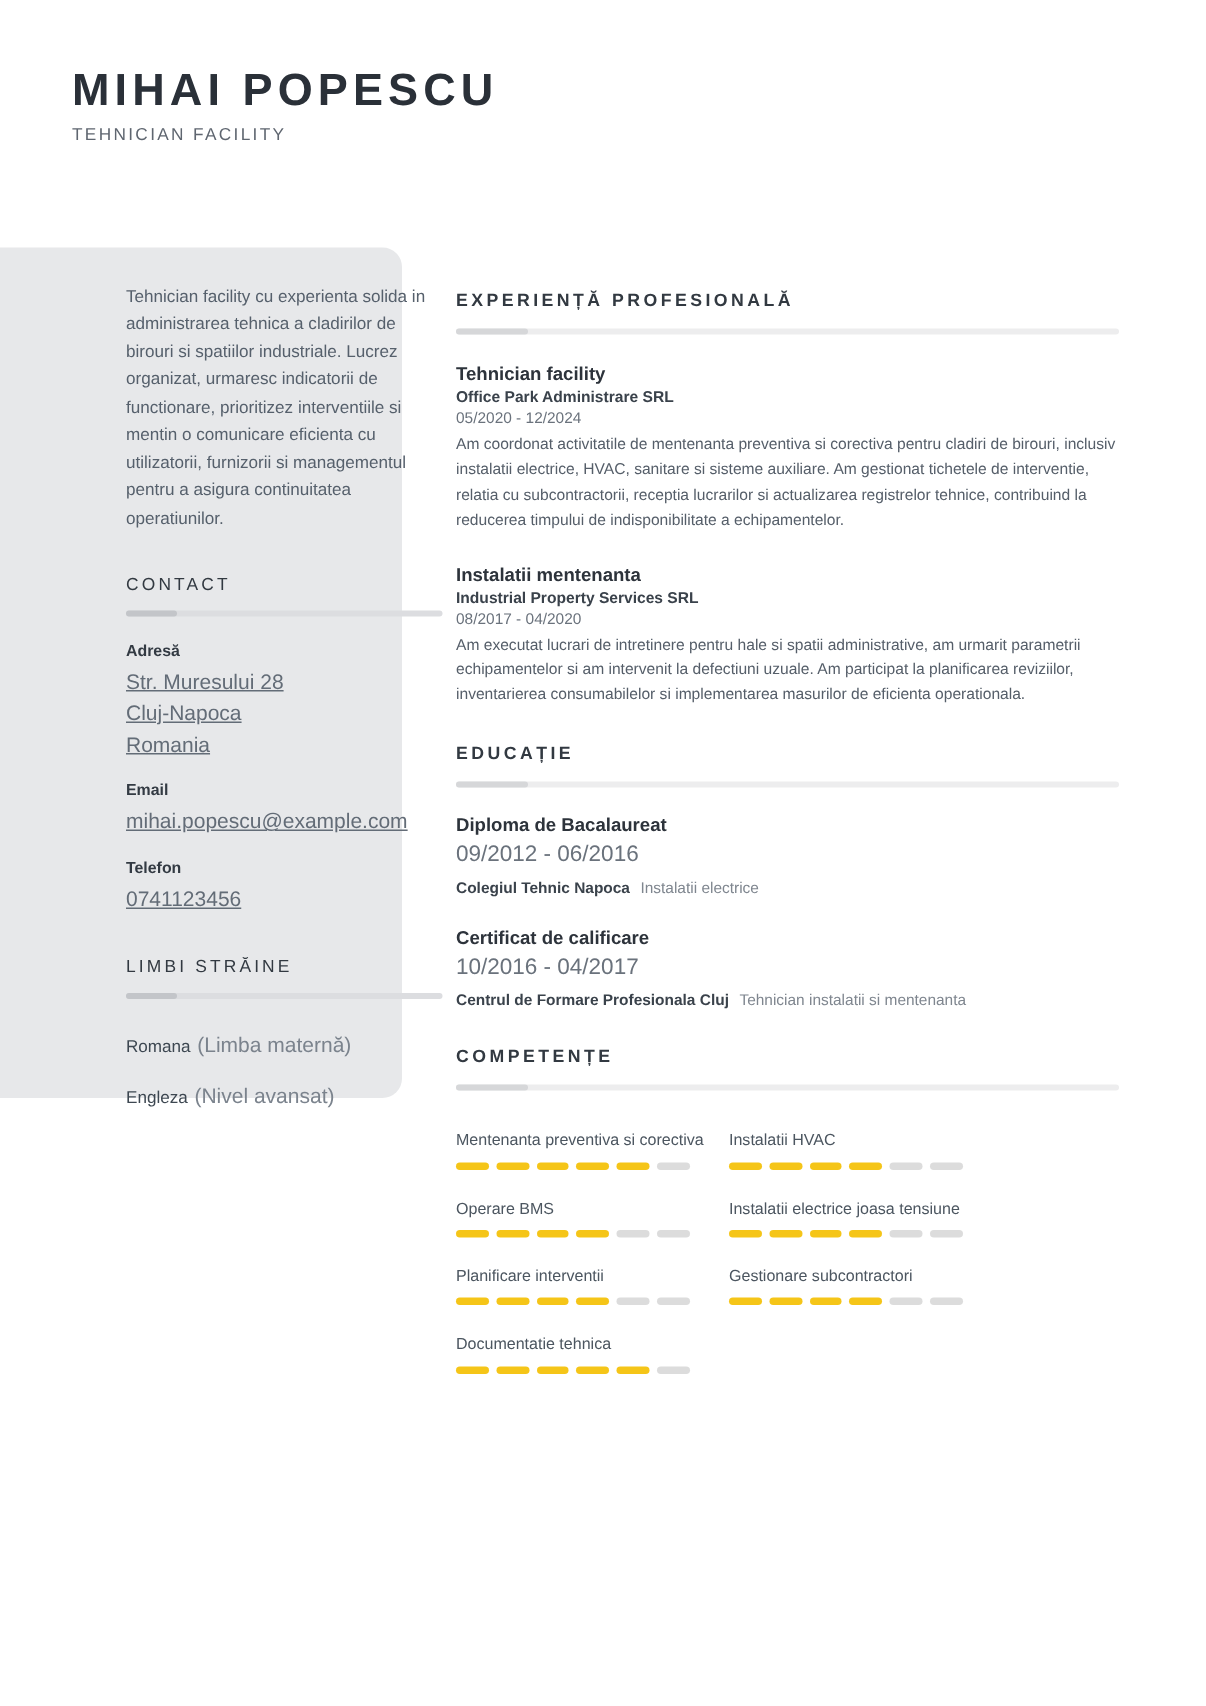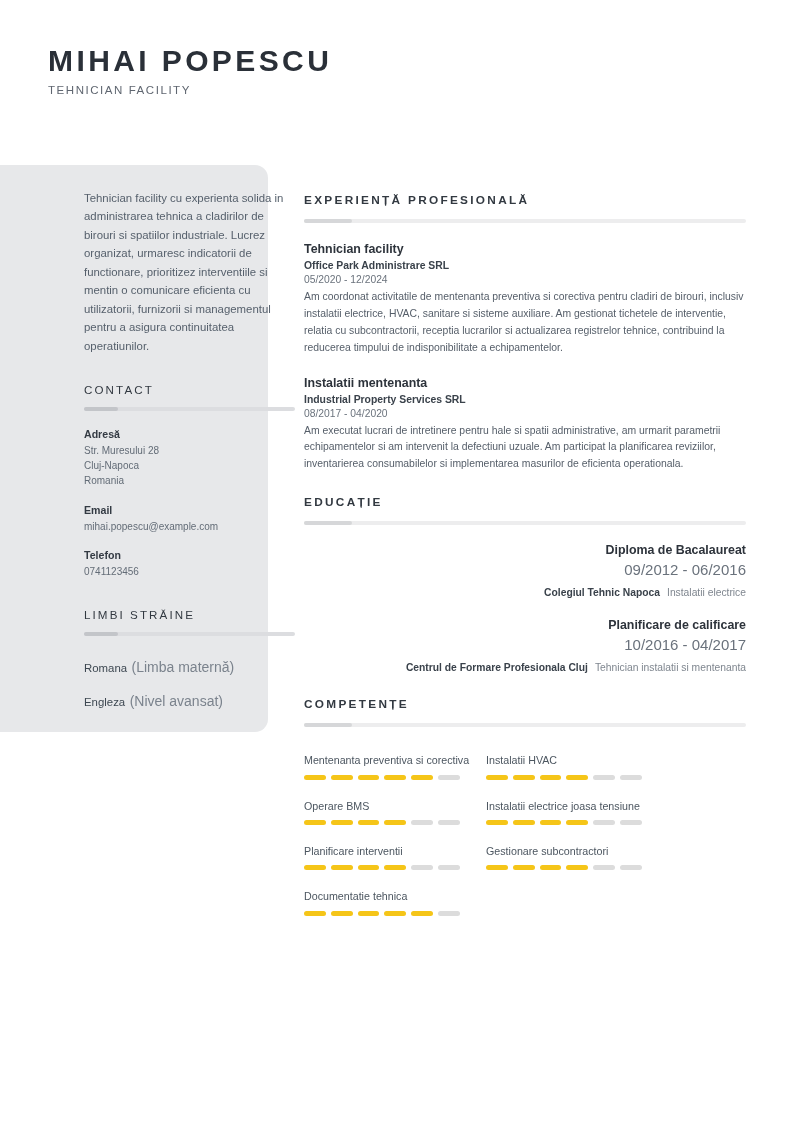--- a/index.html
+++ b/index.html
@@ -96,23 +96,24 @@
 
   .contact-group { margin-top: 17px; }
   .contact-group + .contact-group { margin-top: 15px; }
   .contact-label {
     font-size: 10.6px;
     font-weight: 700;
     color: #333a43;
     margin-bottom: 4px;
   }
   .contact-value {
-    font-size: 10px;
+    font-size: 14px;
     line-height: 1.48;
     color: #636c77;
+    text-decoration: underline;
   }
 
   .lang-list { margin-top: 22px; }
   .lang-item { margin-bottom: 16px; }
   .lang-item:last-child { margin-bottom: 0; }
   .lang-name {
     font-size: 11.4px;
     color: #3d4751;
   }
   .lang-level {
@@ -172,21 +173,21 @@
     color: #6a727c;
     margin-top: 3px;
   }
   .entry-desc {
     font-size: 10.4px;
     line-height: 1.62;
     color: #555e69;
     margin-top: 4px;
   }
 
-  .edu-entry { margin-top: 18px; text-align: right; }
+  .edu-entry { margin-top: 18px; }
   .edu-title {
     font-size: 12.4px;
     font-weight: 700;
     color: #2d333b;
   }
   .edu-dates {
     font-size: 15px;
     color: #6a727c;
     margin-top: 4px;
   }
@@ -314,21 +315,21 @@
 
       <div class="edu-entry">
         <div class="edu-title">Diploma de Bacalaureat</div>
         <div class="edu-dates">09/2012 - 06/2016</div>
         <div class="edu-meta">
           <span class="edu-school">Colegiul Tehnic Napoca</span><span class="edu-field">Instalatii electrice</span>
         </div>
       </div>
 
       <div class="edu-entry">
-        <div class="edu-title">Planificare de calificare</div>
+        <div class="edu-title">Certificat de calificare</div>
         <div class="edu-dates">10/2016 - 04/2017</div>
         <div class="edu-meta">
           <span class="edu-school">Centrul de Formare Profesionala Cluj</span><span class="edu-field">Tehnician instalatii si mentenanta</span>
         </div>
       </div>
     </section>
 
     <section class="section">
       <div class="section-heading">COMPETENȚE</div>
       <div class="section-rule"></div>

